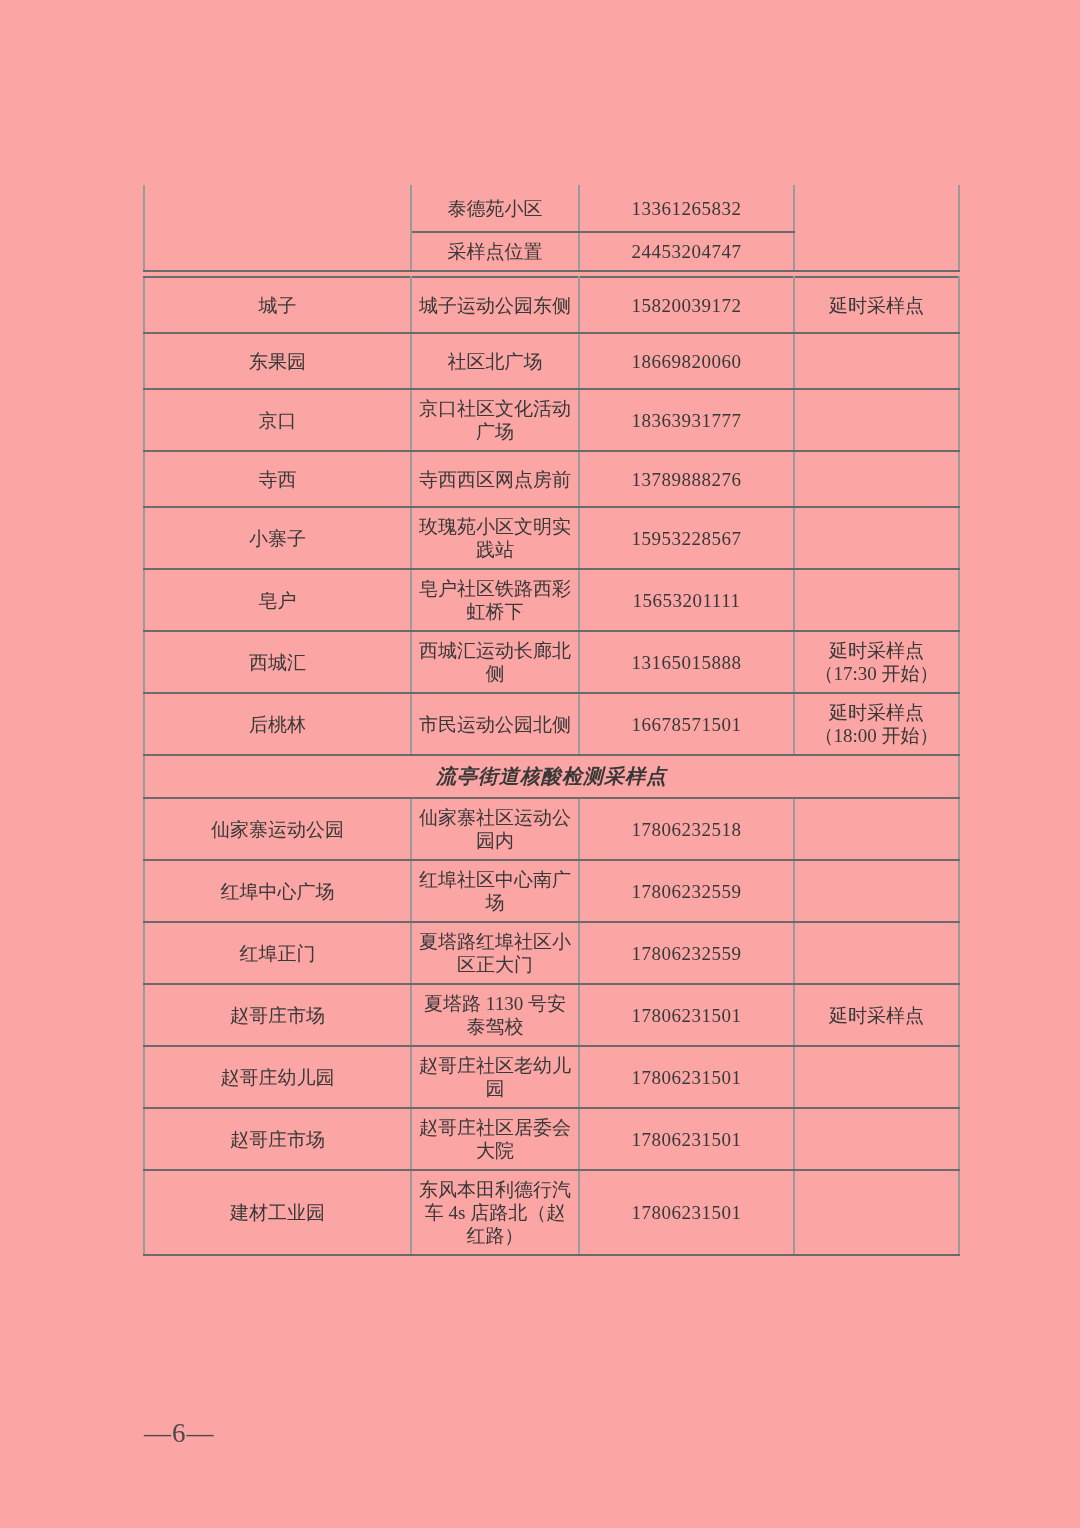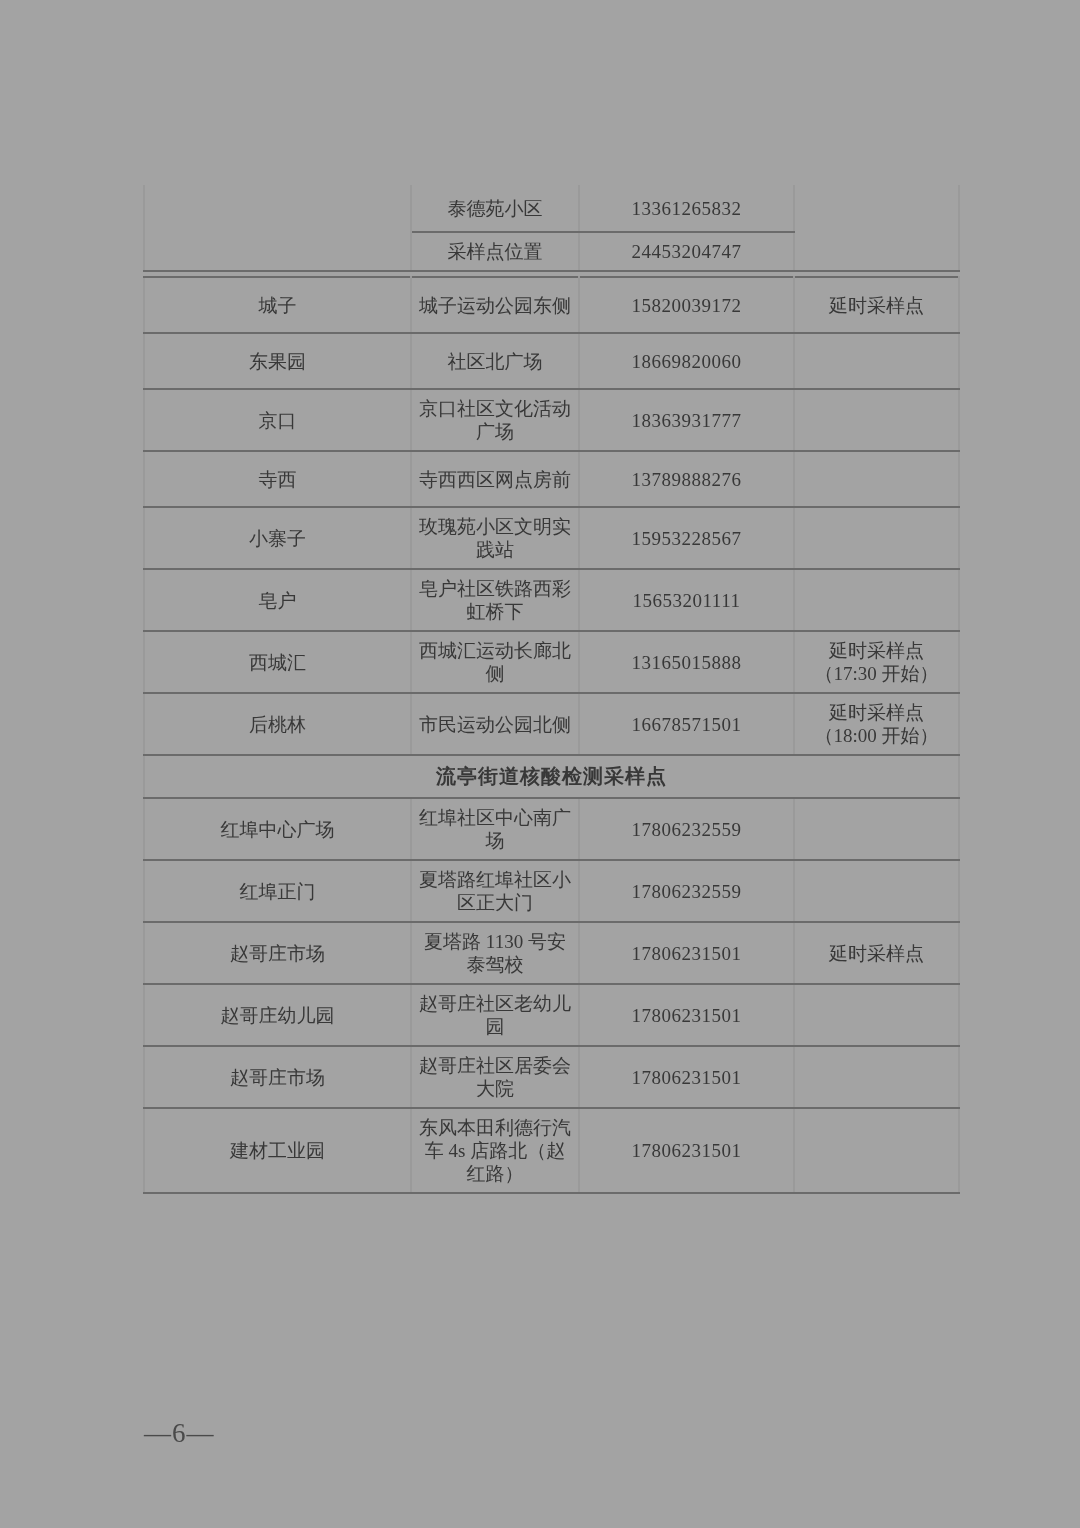--- a/index.html
+++ b/index.html
@@ -1,41 +1,41 @@
 <!DOCTYPE html>
 <html><head>
 <meta charset="utf-8">
 <style>
   html,body{margin:0;padding:0;}
   body{
     width:1080px;height:1528px;background:#fdfdfd;
     font-family:"Liberation Serif","DejaVu Serif",serif;
     color:#383838;
   }
-  .page{position:relative;width:1080px;height:1528px;overflow:hidden;background:#a3a3a3;}
+  .page{position:relative;width:1080px;height:1528px;overflow:hidden;background:#fca5a5;}
   .table-wrap{position:absolute;left:143px;top:185px;width:815px;}
   table.tbl{border-collapse:collapse;table-layout:fixed;width:815px;}
   table.tbl td, table.tbl th{
     border-left:2px solid #9a9a9a;
     border-right:2px solid #9a9a9a;
     border-top:2px solid #6b6b6b;
     border-bottom:2px solid #6b6b6b;
     text-align:center;vertical-align:middle;
     padding:7px 6px;line-height:23px;
     font-size:19px;font-weight:normal;
     overflow:hidden;
   }
   table.tbl-continued{margin-bottom:4px;}
   table.tbl-continued tr:first-child td{border-top:none;}
   table.tbl-continued tr:nth-child(1){height:47px;}
   table.tbl-continued tr:nth-child(2){height:39px;}
   tr.data-row{height:56px;}
   td.phone-cell{font-size:20px;white-space:nowrap;letter-spacing:0.5px;}
   td.note-cell{white-space:pre-line;}
-  tr.section-title-row{height:43px;}
+  tr.section-title-row{height:43px;font-style:italic;}
   tr.section-title-row td{font-weight:bold;font-size:20px;letter-spacing:1px;}
   tr.header-row{height:44px;}
   tr.header-row th{font-weight:bold;font-size:19px;letter-spacing:1px;}
   .page-number{
     position:absolute;left:144px;top:1418px;
     font-size:27px;color:#4a4a4a;letter-spacing:1px;
   }
 </style>
 </head>
 <body>
@@ -124,20 +124,26 @@
 （18:00 开始）</td>
           </tr>
         </tbody>
       <tbody>
         <tr class="section-title-row">
           <td colspan="4">流亭街道核酸检测采样点</td>
         </tr>
       </tbody>
       <tbody>
           <tr class="data-row">
+            <td class="name-cell">仙家寨运动公园</td>
+            <td class="loc-cell">仙家寨社区运动公园内</td>
+            <td class="phone-cell">17806232518</td>
+            <td class="note-cell"></td>
+          </tr>
+          <tr class="data-row">
             <td class="name-cell">红埠中心广场</td>
             <td class="loc-cell">红埠社区中心南广场</td>
             <td class="phone-cell">17806232559</td>
             <td class="note-cell"></td>
           </tr>
           <tr class="data-row">
             <td class="name-cell">红埠正门</td>
             <td class="loc-cell">夏塔路红埠社区小区正大门</td>
             <td class="phone-cell">17806232559</td>
             <td class="note-cell"></td>

